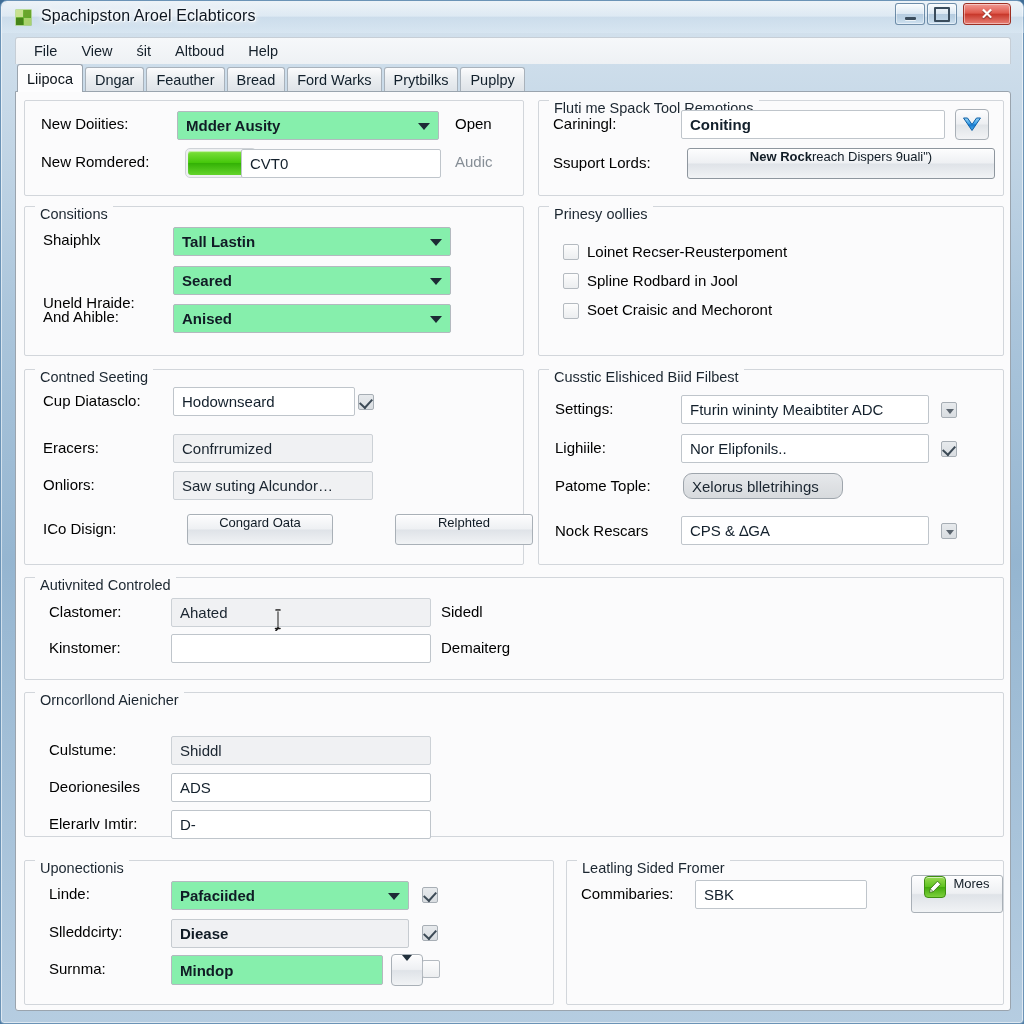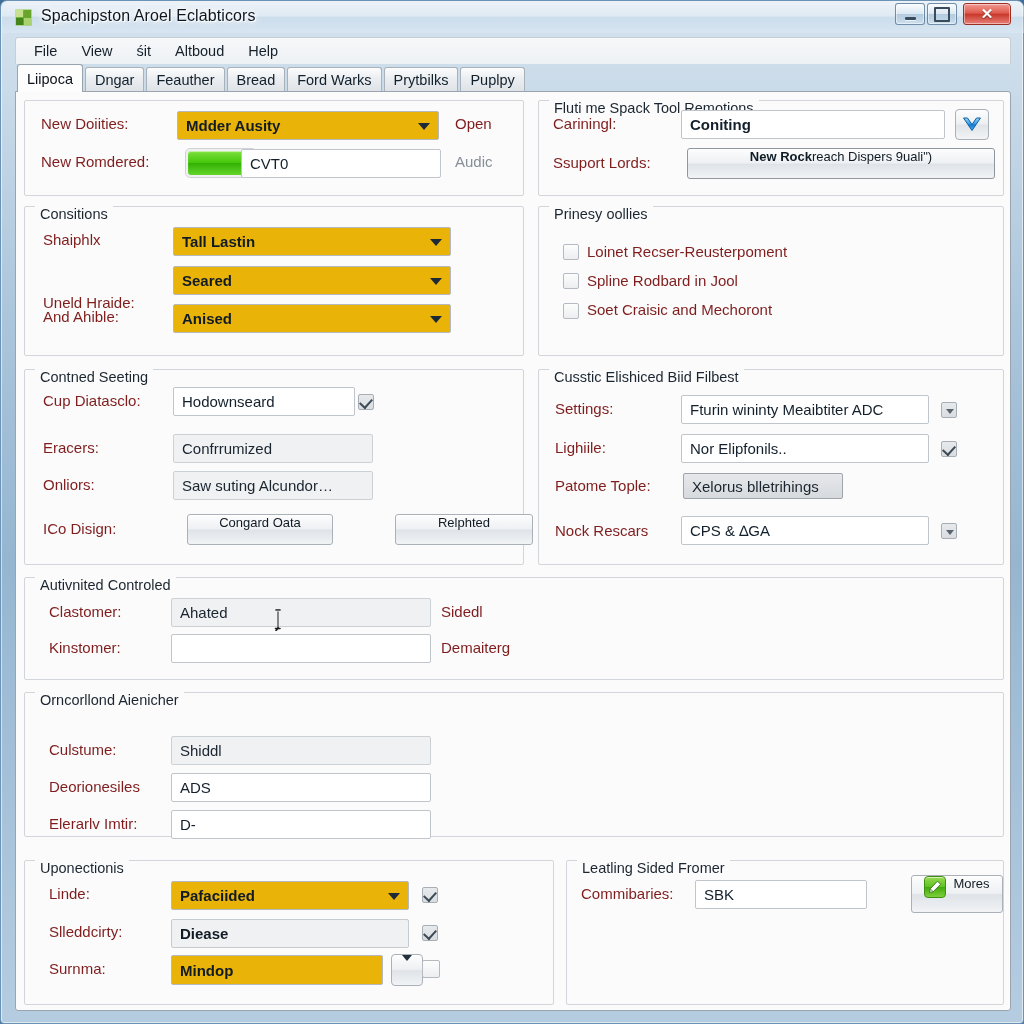--- a/index.html
+++ b/index.html
@@ -143,38 +143,38 @@
     background: transparent;
   }
   .group > .legend {
     position:absolute; top:-9px; left:10px;
     background:#fbfbfc; padding:0 5px;
     font-size:14.5px; color:#1b2630; white-space:nowrap;margin-top:8px;
   }
 
   
   .lbl {
-    position:absolute; font-size:15px; color:#7f1d1d; white-space:nowrap;
+    position:absolute; font-size:15px; color:#000000; white-space:nowrap;
   }
   .lbl.dim { color:#868e96; }
 
   .tfield {
     position:absolute; background:#ffffff;
     border:1px solid #bfc5cb; border-radius:2px;
     font-size:15px; color:#13202c;
     display:flex; align-items:center; padding:0 8px;
     white-space:nowrap; overflow:hidden;
   }
   .tfield.readonly {
     background:#f0f1f3; border-color:#ccd1d6; color:#1a2530;
   }
   .tfield.bold { font-weight:bold; }
 
   .combo {
-    position:absolute; background:#eab308;
+    position:absolute; background:#86efac;
     border:1px solid #b3b9bf; border-radius:2px;
     font-size:15px; color:#101b25; font-weight:bold;
     display:flex; align-items:center; padding:0 8px;
     white-space:nowrap; overflow:hidden;
   }
   .combo.flat { background:#f0f1f3; border-color:#c6cbd0; }
   .combo .arrow {
     position:absolute; right:8px; top:50%; margin-top:-3px;
     width:0;height:0;border-left:6px solid transparent;border-right:6px solid transparent;
     border-top:7px solid #1d2a35;
@@ -397,21 +397,21 @@
         <span style="position:absolute;left:4px;top:6px;width:0;height:0;border-left:4px solid transparent;border-right:4px solid transparent;border-top:5px solid #5a646e;"></span>
       </div>
 
       <div class="lbl" style="left:16px; top:69px;">Lighiile:</div>
       <div class="tfield" style="left:142px; top:64px; width:248px; height:29px;">
         <span>Nor Elipfonils..</span>
       </div>
       <div class="chk sunken checked" style="left:402px; top:71px;"></div>
 
       <div class="lbl" style="left:16px; top:107px;">Patome Tople:</div>
-      <div class="tfield readonly" style="left:144px; top:103px; width:160px; height:26px; background:linear-gradient(180deg,#e6e8eb 0%,#d7dadd 100%); border-color:#9ea5ac;">
+      <div class="tfield readonly" style="left:144px; top:103px; width:160px; height:26px; background:linear-gradient(180deg,#e6e8eb 0%,#d7dadd 100%); border-color:#9ea5ac;border-radius:9px;">
         <span>Xelorus blletrihings</span>
       </div>
 
       <div class="lbl" style="left:16px; top:152px;">Nock Rescars</div>
       <div class="tfield" style="left:142px; top:146px; width:248px; height:29px;">
         <span>CPS &amp; ∆GA</span>
       </div>
       <div class="chk sunken" style="left:402px; top:153px;">
         <span style="position:absolute;left:4px;top:6px;width:0;height:0;border-left:4px solid transparent;border-right:4px solid transparent;border-top:5px solid #5a646e;"></span>
       </div>

